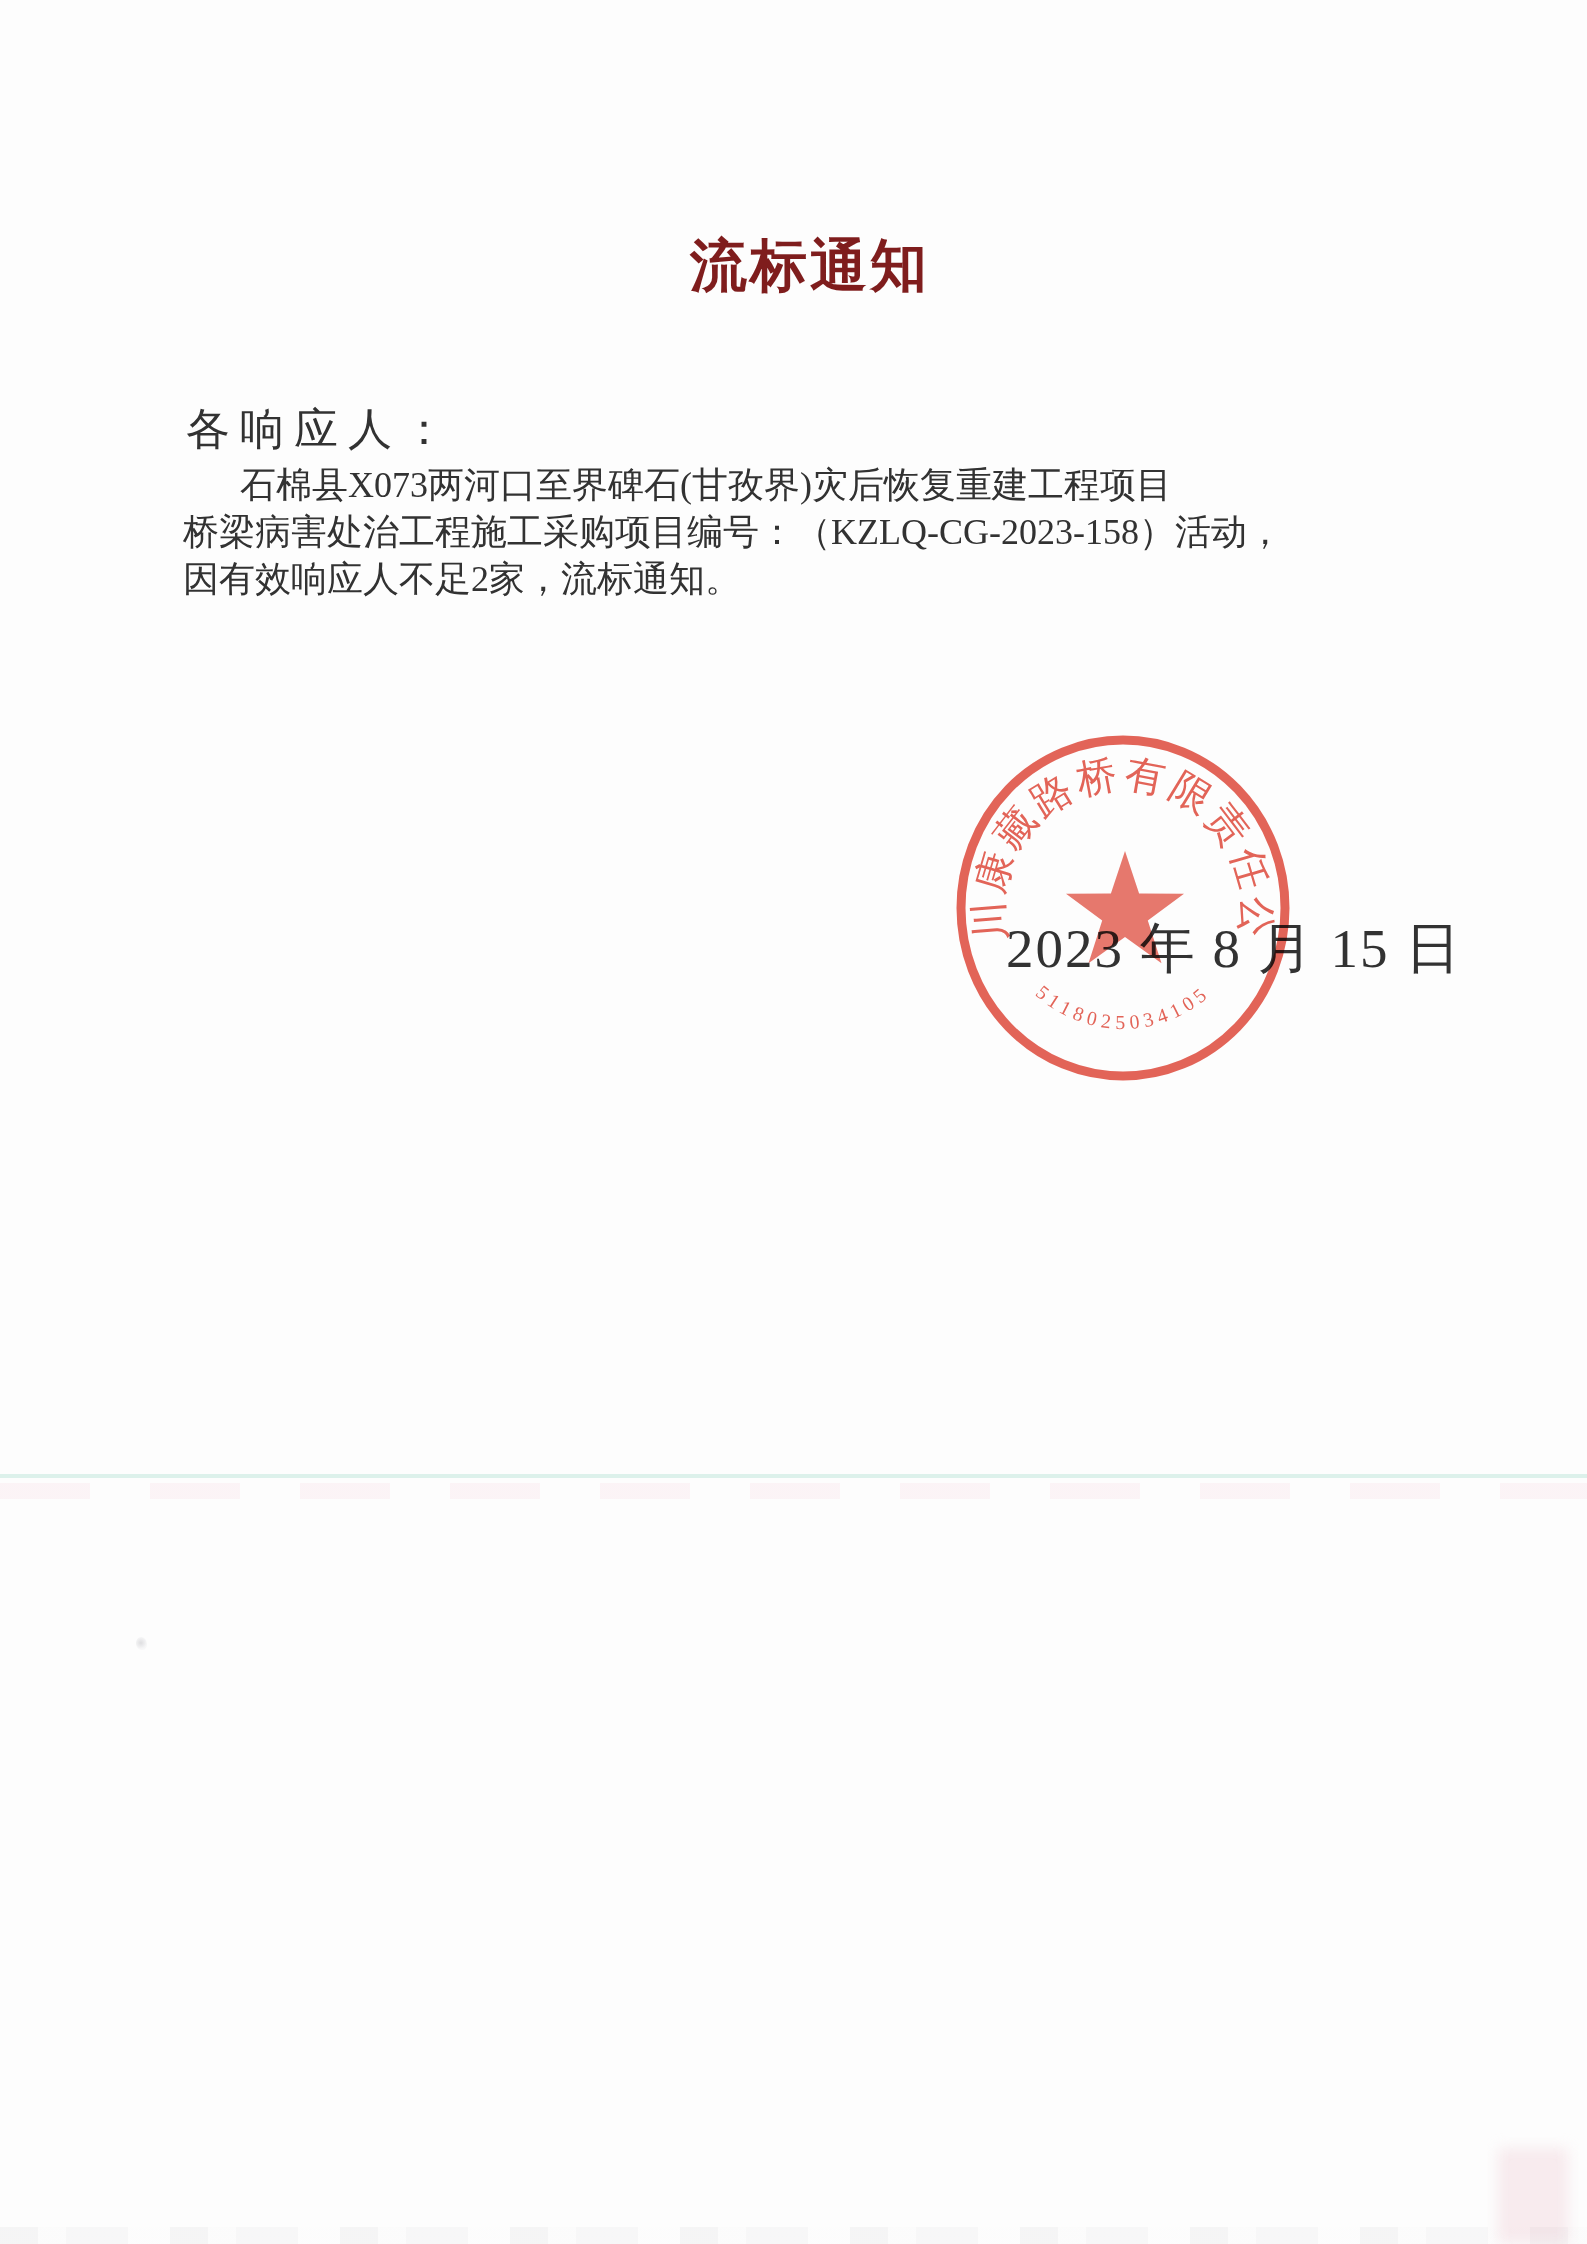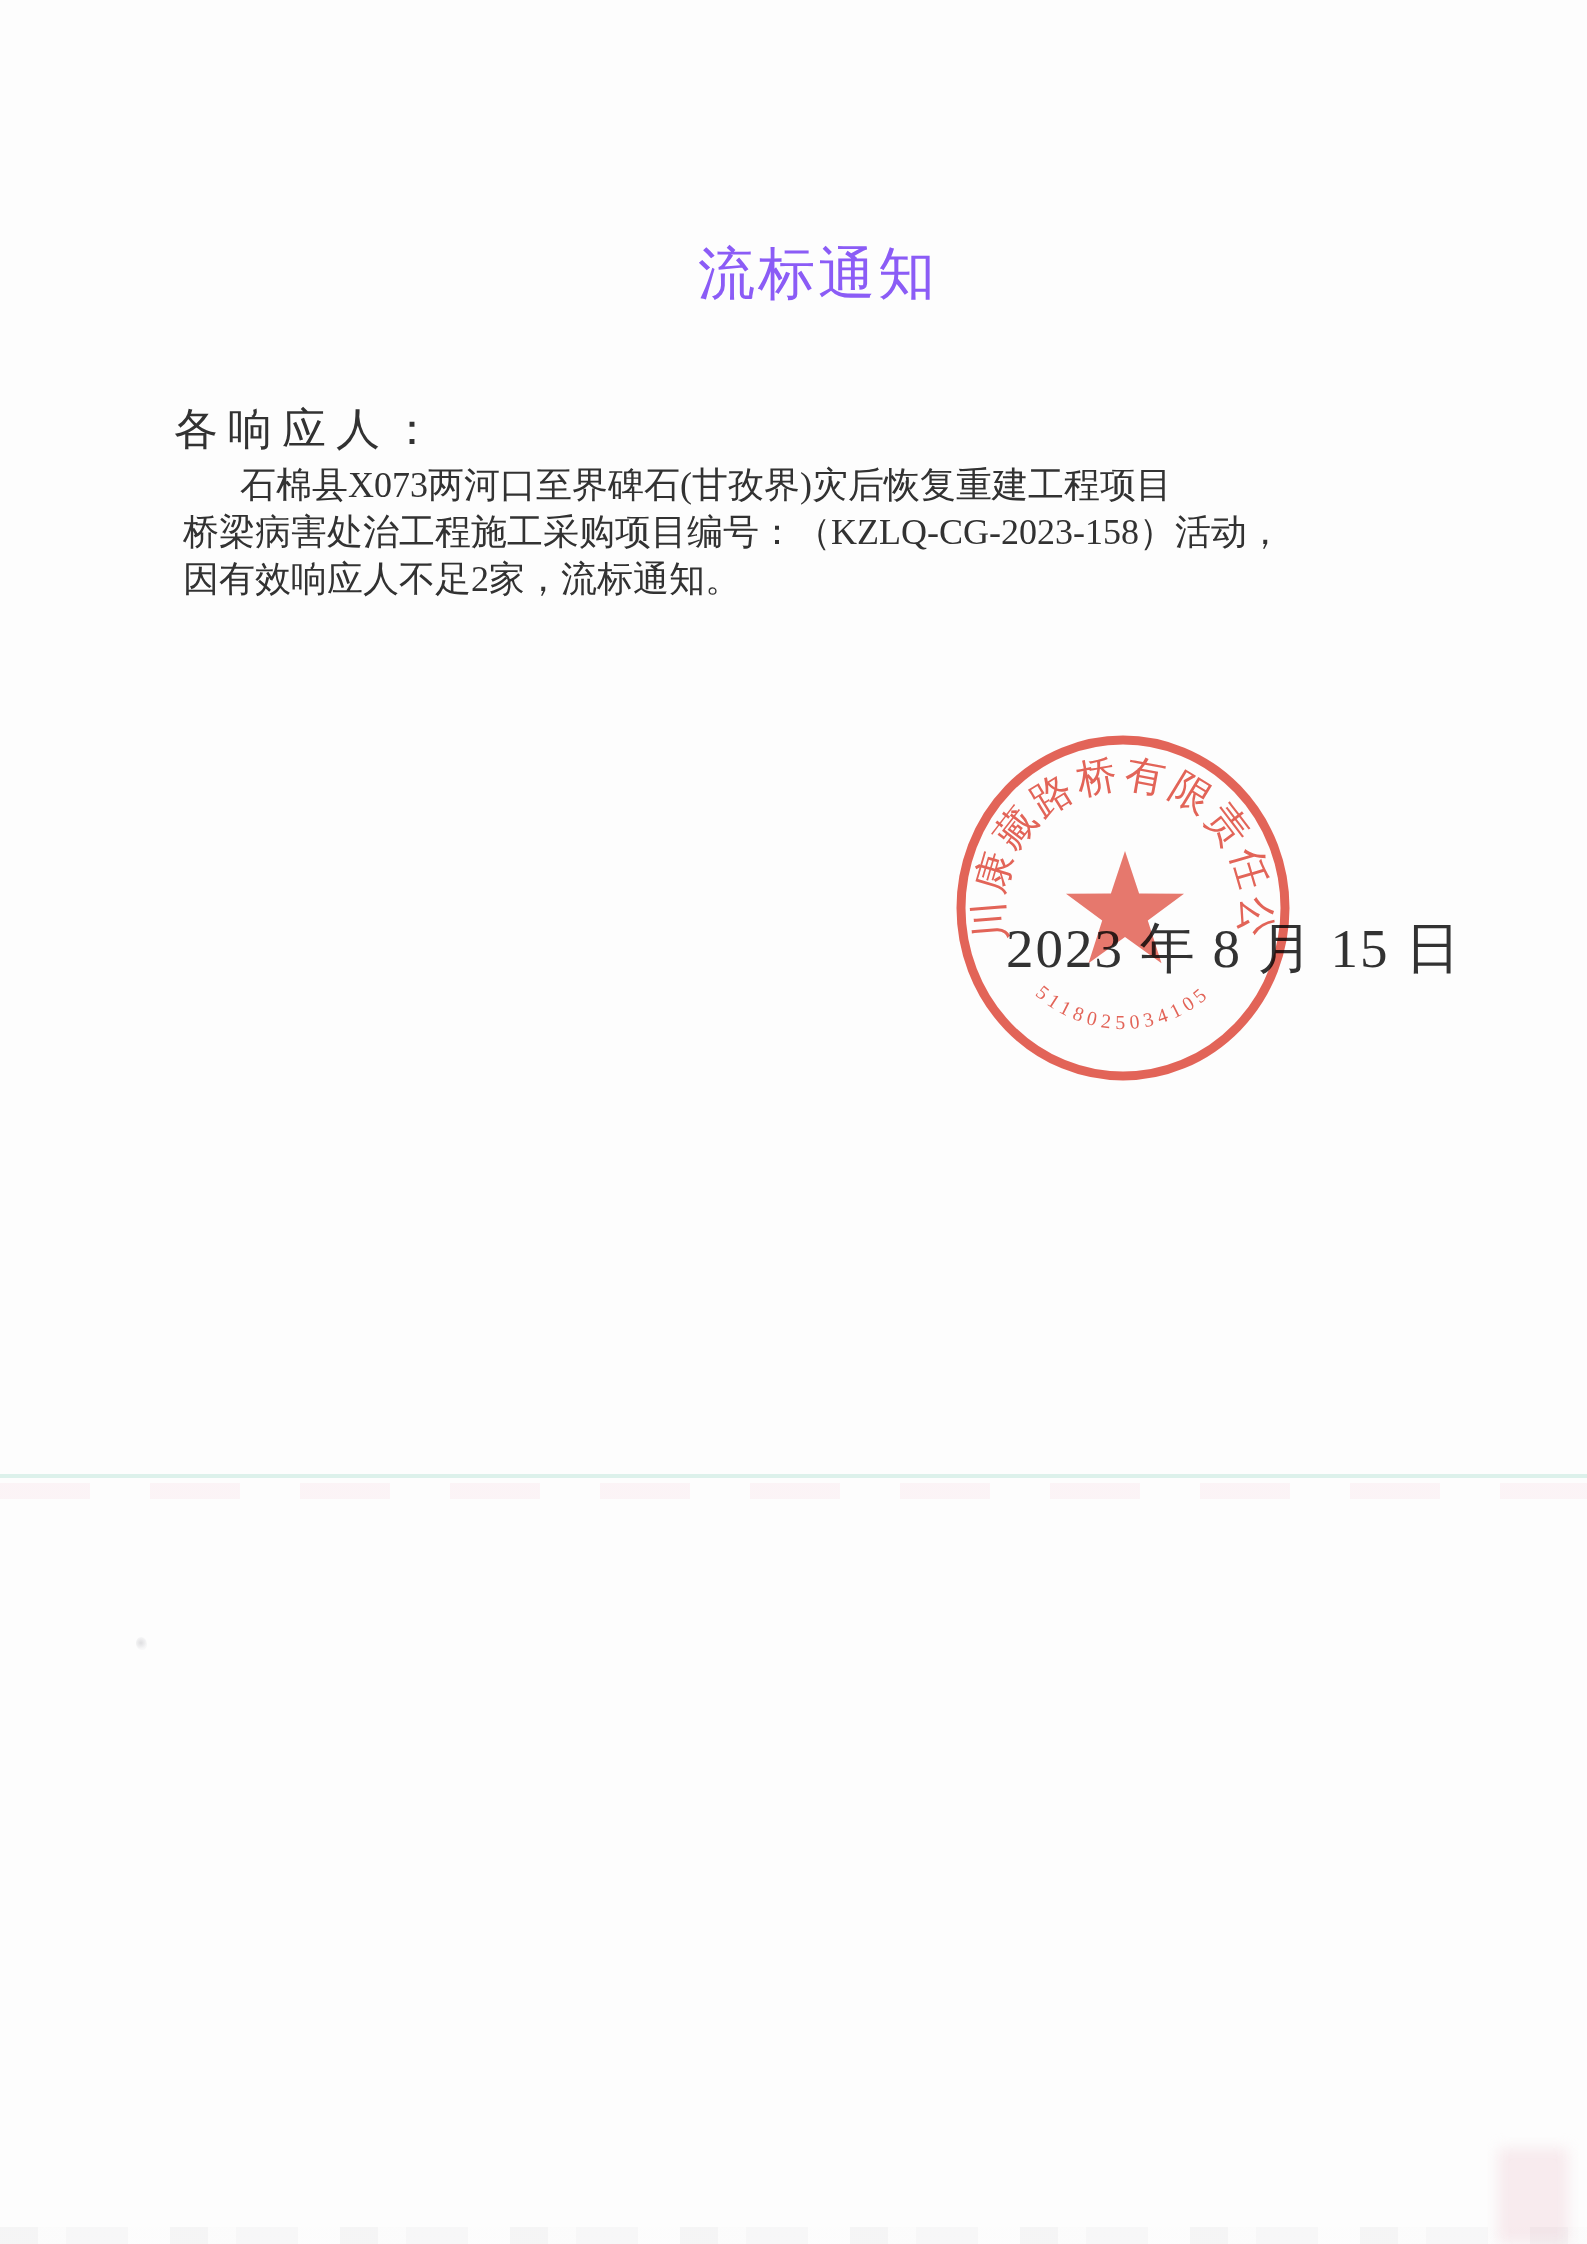--- a/index.html
+++ b/index.html
@@ -13,31 +13,31 @@
     height: 2244px;
     background: #fdfdfd;
     overflow: hidden;
     color: #323232;
   }
   
   .doc-title {
     position: absolute;
     left: 686px;
     top: 224px;
-    margin: 12px;
+    margin: 4px;
     font-size: 57px;
-    font-weight: normal;
+    font-weight: bold;
     letter-spacing: 3px;
-    color: #8b5cf6;
+    color: #7f1d1d;
     white-space: nowrap;
     z-index: 2;
   }
   .salutation {
     position: absolute;
-    left: 174px;
+    left: 186px;
     top: 400px;
     font-size: 44px;
     letter-spacing: 10px;
     white-space: nowrap;
     z-index: 2;
   }
   .body-paragraph {
     position: absolute;
     left: 183px;
     top: 462px;

